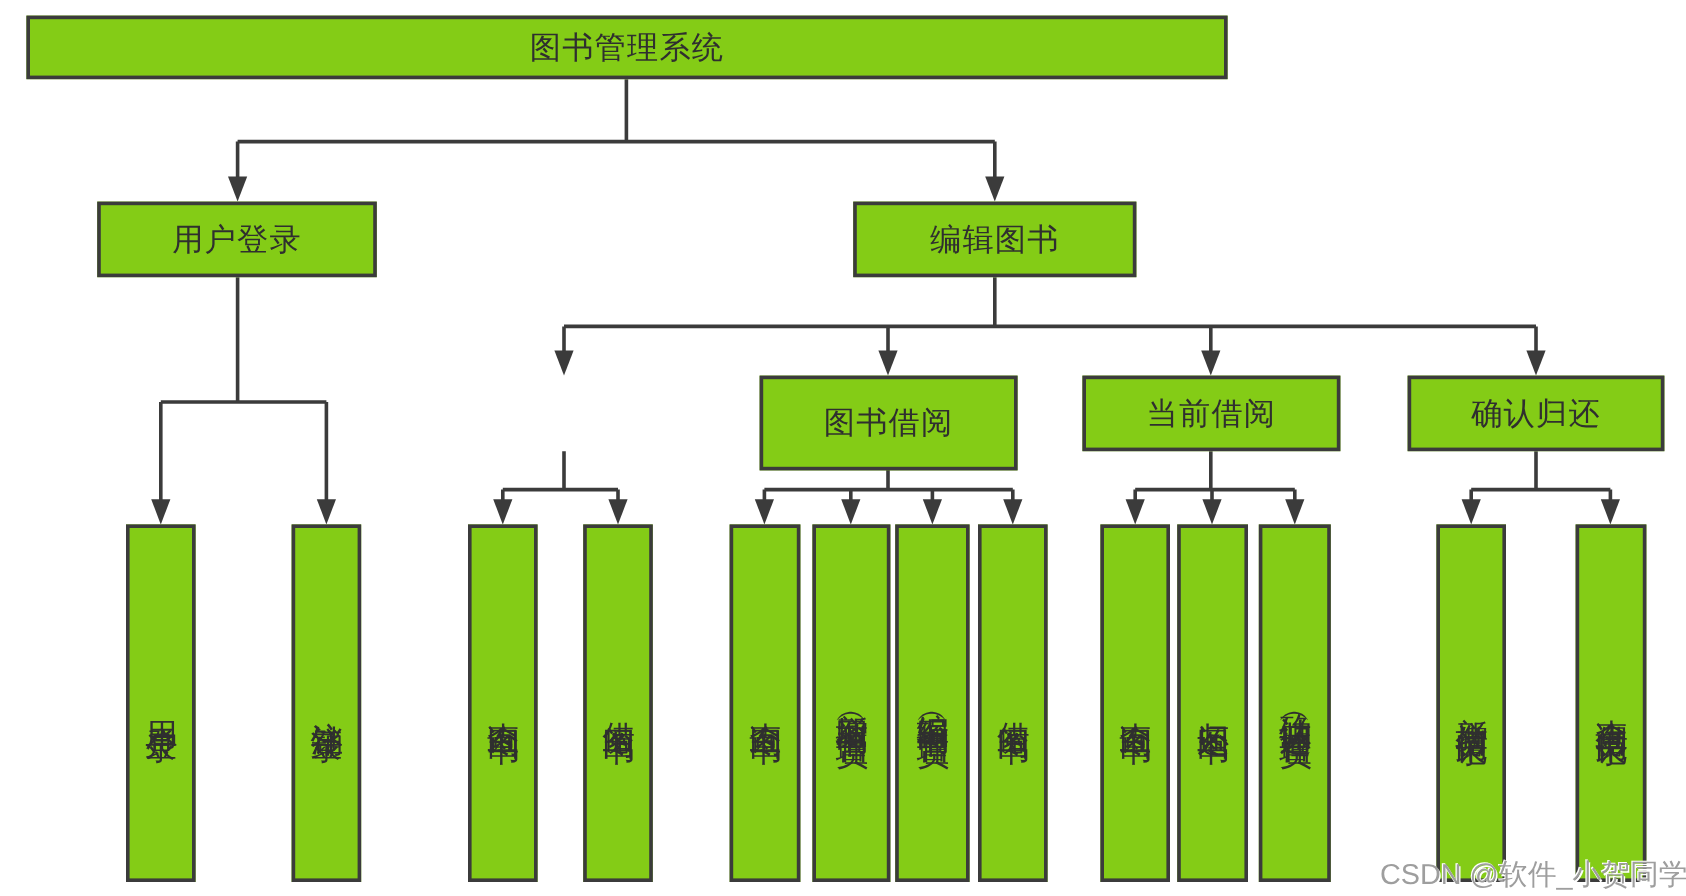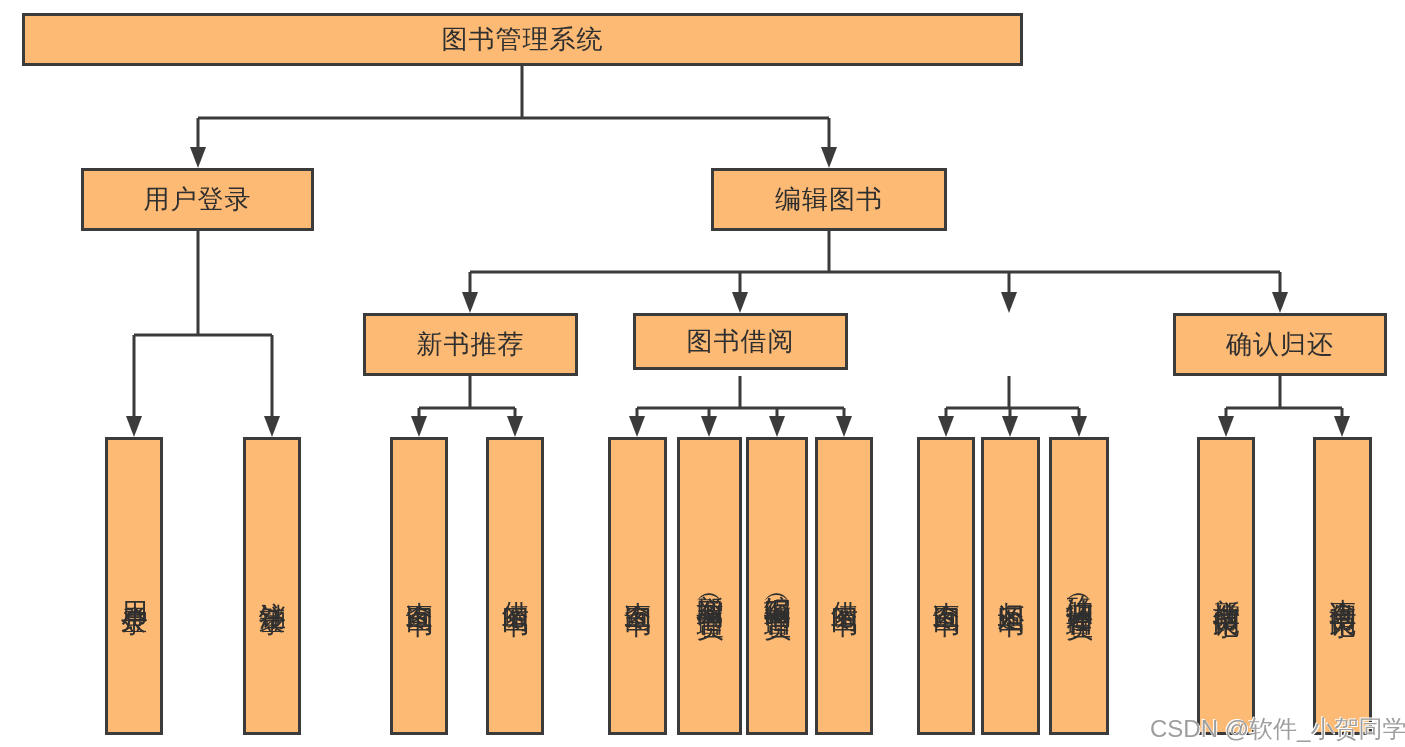--- a/index.html
+++ b/index.html
@@ -16,21 +16,21 @@
     overflow:hidden;
   }
   .canvas{position:relative;width:1405px;height:747px;}
   .connectors{position:absolute;left:0;top:0;z-index:1;}
   .connectors path{stroke:var(--line-color);stroke-width:3;fill:none;}
   .connectors polygon{fill:var(--line-color);stroke:none;}
   .node{
     position:absolute;
     box-sizing:border-box;
     border:3px solid var(--line-color);
-    background:#fdba74;
+    background:#84cc16;
     color:var(--text-color);
     display:flex;align-items:center;justify-content:center;
     z-index:2;
     font-family:Liberation Serif, serif;
   }
   .h-node{font-size:26px;letter-spacing:1px;white-space:nowrap;}
   .v-node{
     font-size:27px;
     writing-mode:vertical-rl;
     -webkit-writing-mode:vertical-rl;
@@ -102,22 +102,22 @@
       <polygon points="1218,416 1234,416 1226,437"></polygon>
       <polygon points="1334,416 1350,416 1342,437"></polygon>
     </g>
   </svg>
 
   <div class="node h-node" style="left:22px;top:13px;width:1001px;height:53px">图书管理系统</div>
 
   <div class="node h-node" style="left:81px;top:168px;width:233px;height:63px">用户登录</div>
   <div class="node h-node" style="left:711px;top:168px;width:236px;height:63px">编辑图书</div>
 
-  <div class="node h-node" style="left:363px;top:313px;width:215px;height:63px">新书推荐</div>
-  <div class="node h-node" style="left:633px;top:313px;width:215px;height:57px">图书借阅</div>
+  <div class="node h-node" style="left:633px;top:313px;width:215px;height:79px">图书借阅</div>
+  <div class="node h-node" style="left:902px;top:313px;width:215px;height:63px">当前借阅</div>
   <div class="node h-node" style="left:1173px;top:313px;width:214px;height:63px">确认归还</div>
 
   <div class="node v-node" style="left:105px;top:437px;width:58px;height:298px">用户登录</div>
   <div class="node v-node" style="left:243px;top:437px;width:58px;height:298px">注销登录</div>
 
   <div class="node v-node" style="left:390px;top:437px;width:58px;height:298px">查询图书</div>
   <div class="node v-node" style="left:486px;top:437px;width:58px;height:298px">借阅图书</div>
 
   <div class="node v-node" style="left:608px;top:437px;width:59px;height:298px">查询图书</div>
   <div class="node v-node" style="left:677px;top:437px;width:65px;height:298px">新增图书（管理员）</div>

